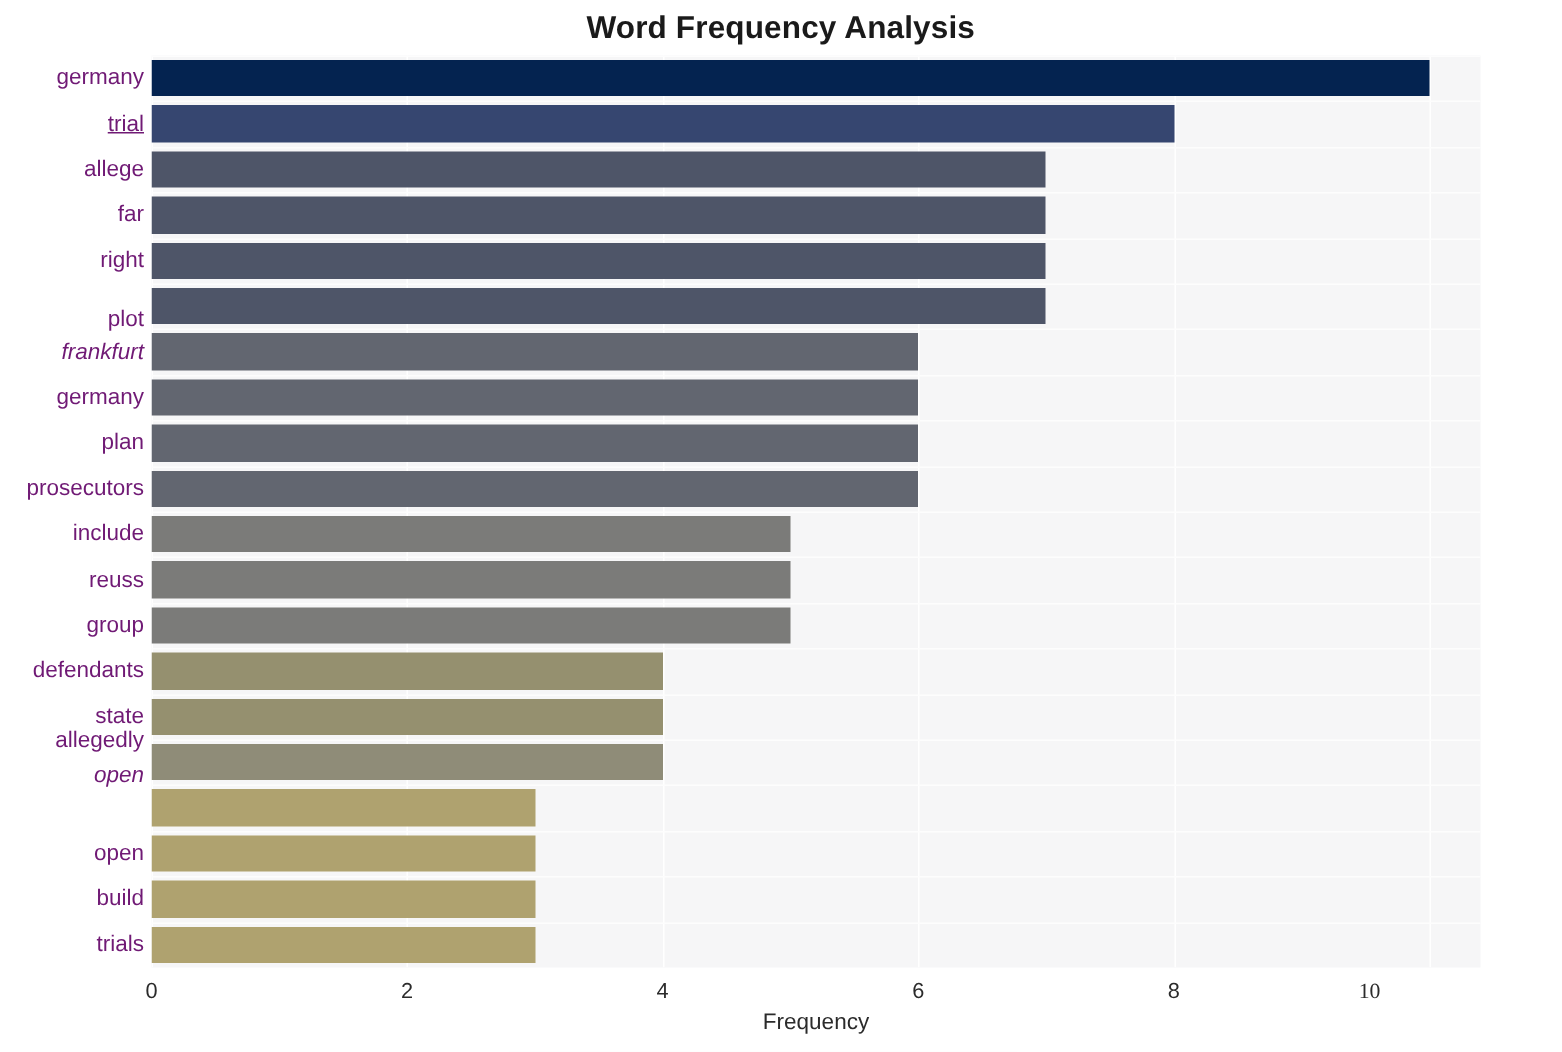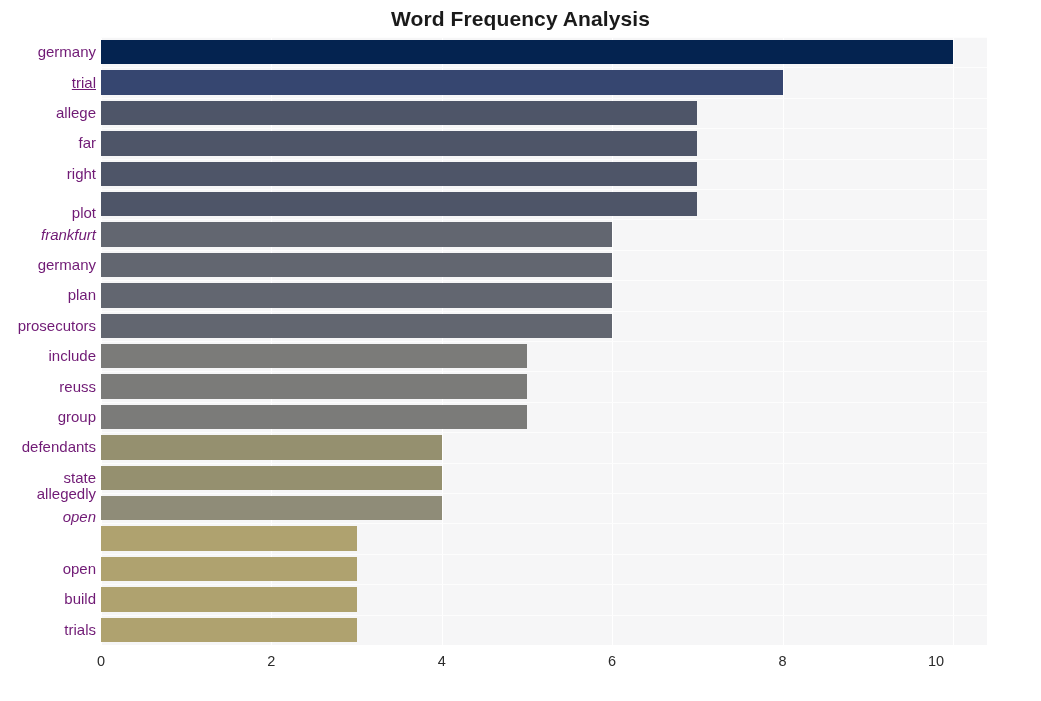--- a/index.html
+++ b/index.html
@@ -199,17 +199,18 @@
       <div class="ytick" style="top: 555.4px;">build</div>
       <div class="ytick" style="top: 585.8px;">trials</div>
     </div>
 
   <div id="x-axis">
       <div class="xtick" style="left: 101px;">0</div>
       <div class="xtick" style="left: 271.385px;">2</div>
       <div class="xtick" style="left: 441.769px;">4</div>
       <div class="xtick" style="left: 612.154px;">6</div>
       <div class="xtick" style="left: 782.538px;">8</div>
-      <div class="xtick" style="left: 936px;">10</div>
+      <div class="xtick" style="left: 913px; font-family: Liberation Serif, serif;">10</div>
     </div>
 
+  <div id="x-axis-label">Frequency</div>
 
 </div>
 
 </body></html>

